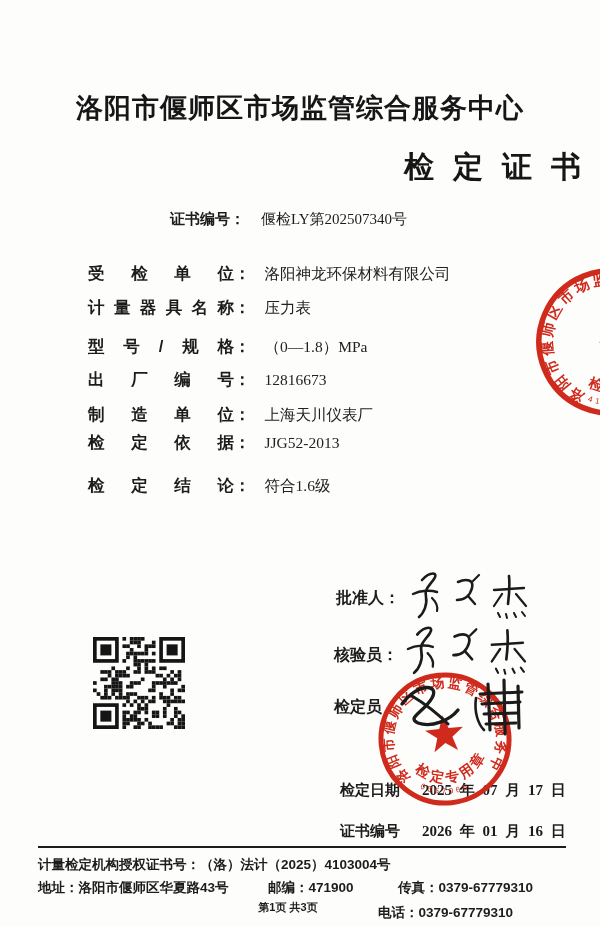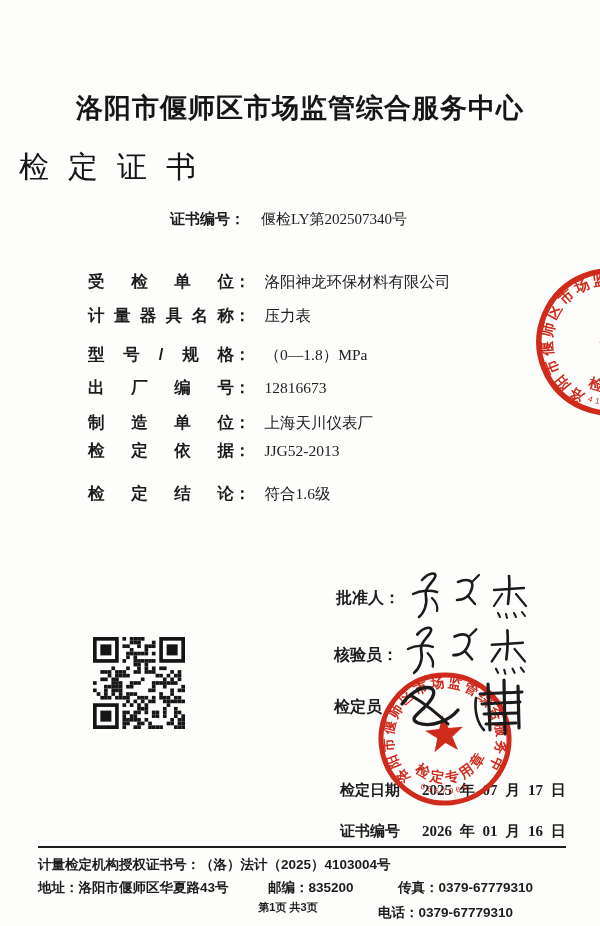--- a/index.html
+++ b/index.html
@@ -2,27 +2,27 @@
 <html><head>
 <meta charset="utf-8">
 <style>
   html,body{margin:0;padding:0;}
   body{width:600px;height:926px;position:relative;overflow:hidden;background:#fdfdfc;
        font-family:"Liberation Sans",sans-serif;color:#1c1c1c;}
   .abs{position:absolute;}
   
   .org-title{top:90px;left:0;width:600px;text-align:center;font-size:27px;font-weight:bold;
              letter-spacing:1px;color:#161616;}
-  .doc-title{top:147px;left:0;width:600px;text-align:left;font-size:30px;font-weight:normal;
+  .doc-title{top:147px;left:0;width:600px;text-align:right;font-size:30px;font-weight:bold;
              letter-spacing:19px;text-indent:19px;color:#161616;}
   .cert-row{top:210px;left:170px;font-size:15px;}
   .cert-row .lbl{font-weight:bold;}
   .cert-row .val{margin-left:16px;font-family:"Liberation Serif",serif;}
   
-  .field-row{left:88px;font-size:15.5px;white-space:nowrap;margin-top:8px;}
+  .field-row{left:88px;font-size:15.5px;white-space:nowrap;}
   .field-row .flbl{display:inline-block;width:146px;font-weight:bold;font-size:16.5px;
                    text-align:justify;text-align-last:justify;vertical-align:bottom;}
   .field-row .fcolon{font-weight:bold;font-size:16.5px;}
   .field-row .fval{margin-left:14px;font-family:"Liberation Serif",serif;color:#222;}
   .fr0{top:263px;} .fr1{top:297px;} .fr2{top:336px;} .fr3{top:369px;}
   .fr4{top:404px;} .fr5{top:432px;} .fr6{top:475px;}
   
   .sig-label{font-size:16px;font-weight:bold;}
   .date-row{font-size:15px;font-weight:600;white-space:nowrap;}
   .date-row .dval{margin-left:22px;font-family:"Liberation Serif",serif;font-weight:600;word-spacing:4px;}
@@ -355,19 +355,19 @@
   <span>计量检定机构授权证书号：</span><span>（洛）法计（2025）4103004号</span>
 </div>
 <div class="abs foot" style="top:904px;left:378px;">
   <span>电话：</span><span>0379-67779310</span>
 </div>
 
 <div class="abs foot" style="top:879px;left:38px;">
   <span>地址：</span><span>洛阳市偃师区华夏路43号</span>
 </div>
 <div class="abs foot" style="top:879px;left:268px;">
-  <span>邮编：</span><span>835200</span>
+  <span>邮编：</span><span>471900</span>
 </div>
 <div class="abs foot" style="top:879px;left:398px;">
   <span>传真：</span><span>0379-67779310</span>
 </div>
 
 <div class="abs page-num">第1页  共3页</div>
 
 </body></html>

